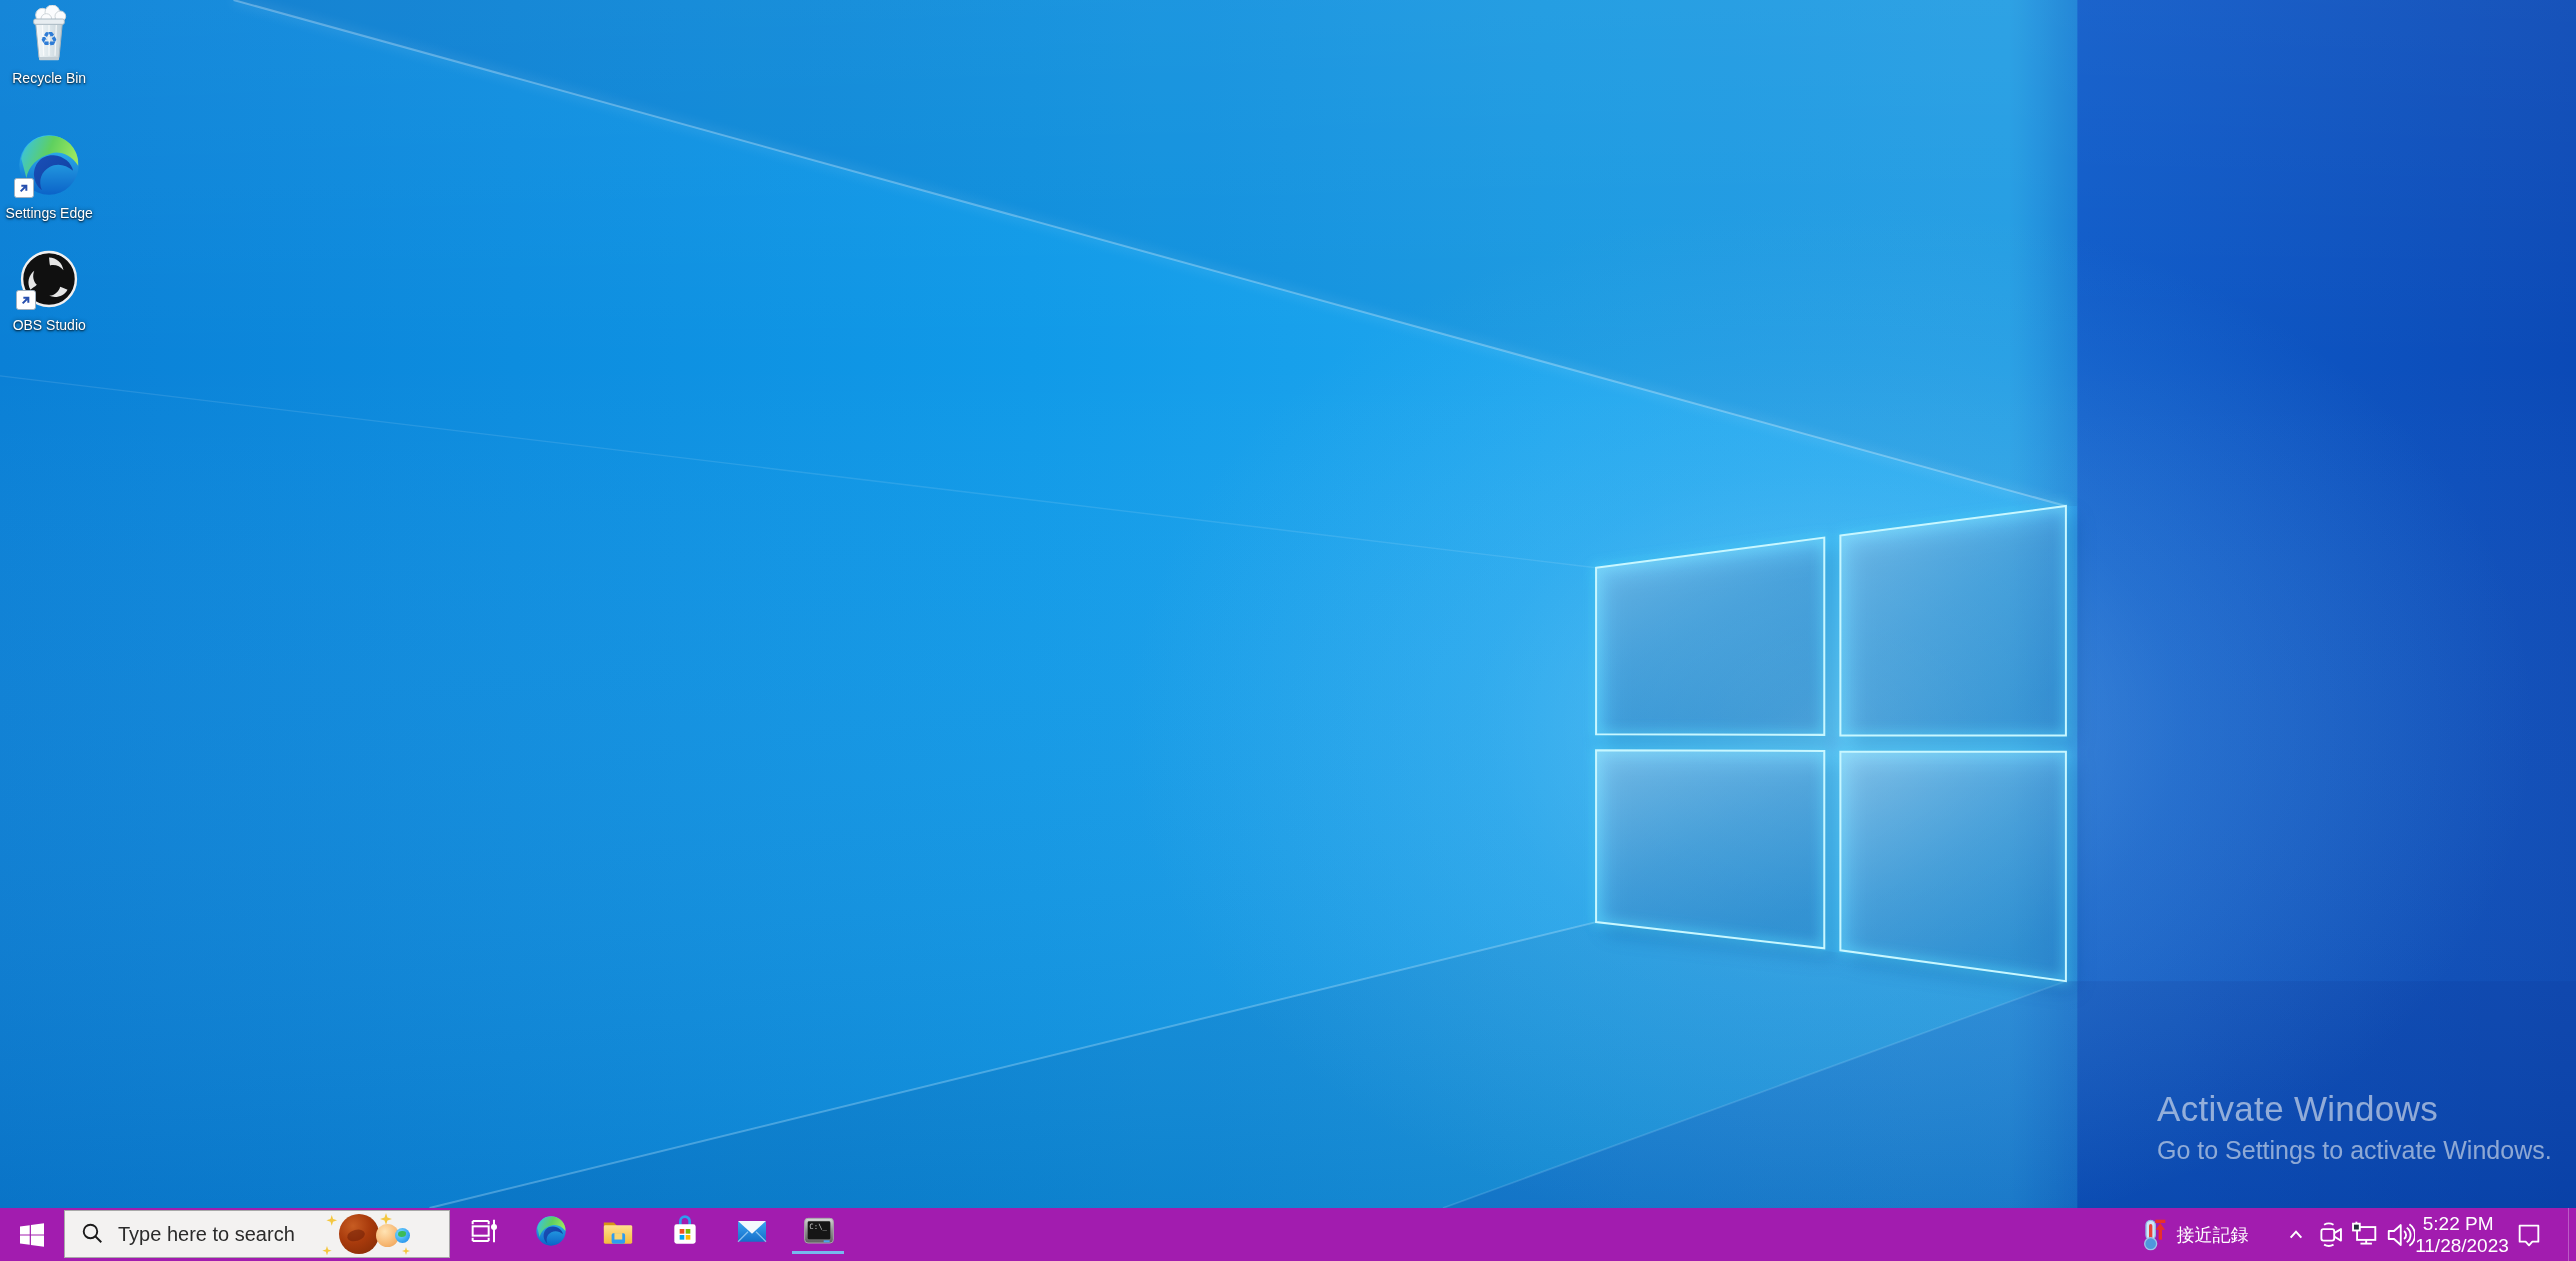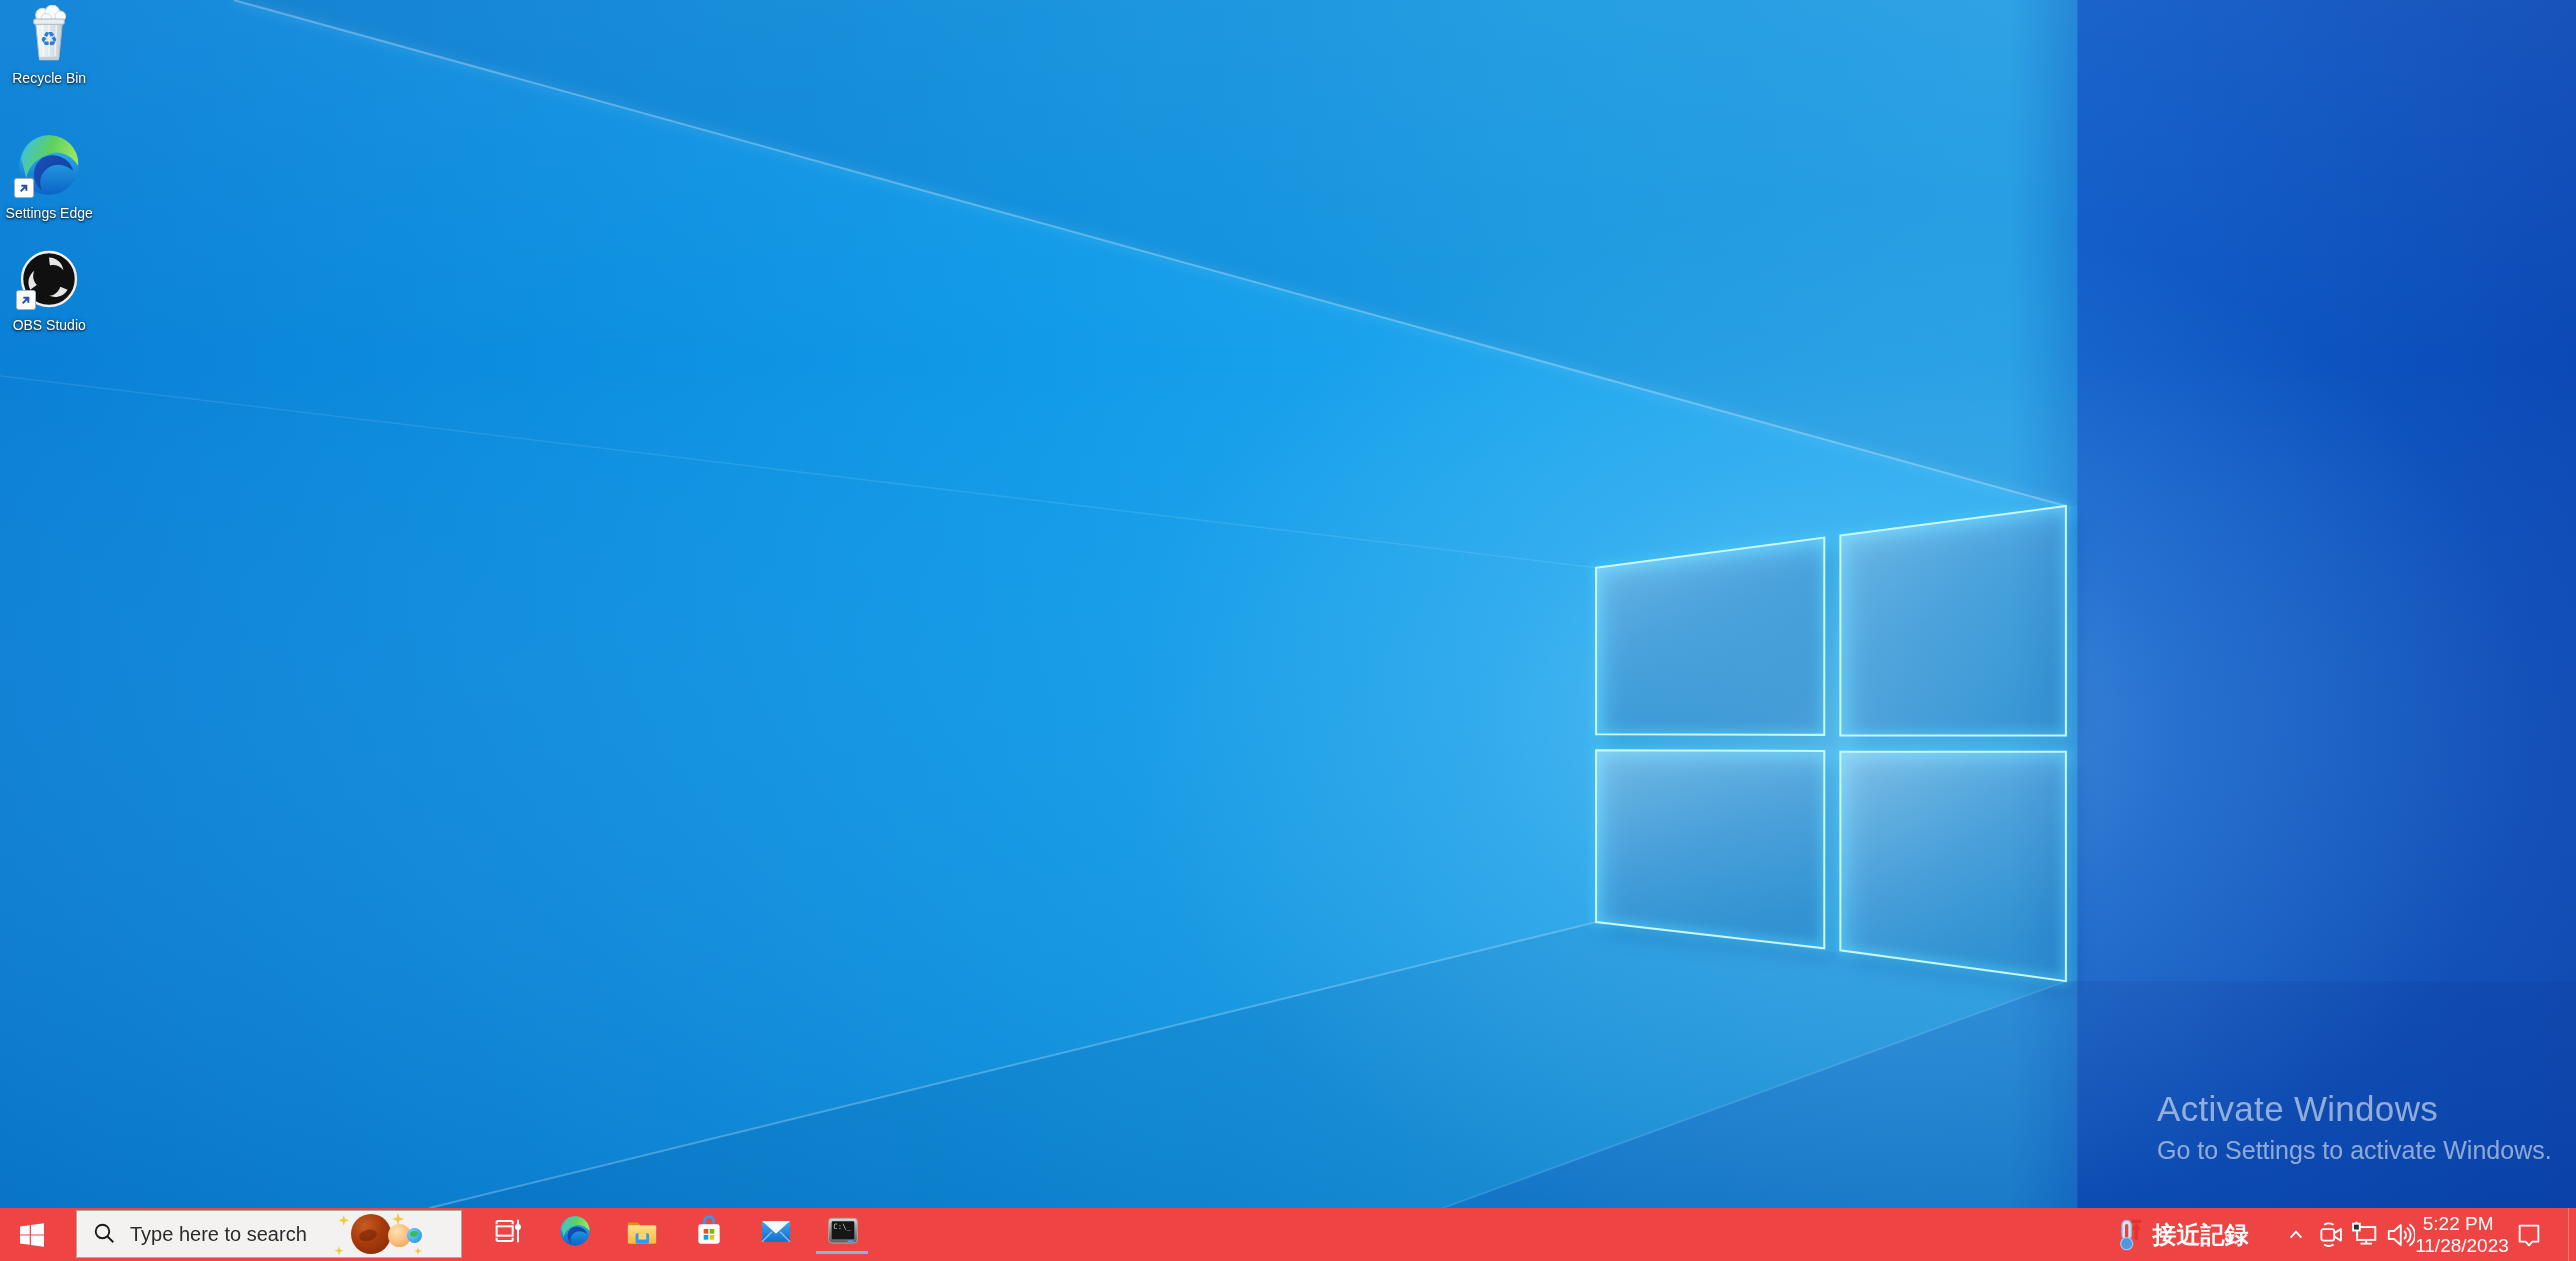--- a/index.html
+++ b/index.html
@@ -22,22 +22,22 @@
   .shortcut{
     position:absolute;left:-4px;bottom:0;width:18px;height:18px;background:#fff;
     border:0.7px solid #9fb0c0;border-radius:2.7px;display:flex;align-items:center;justify-content:center;
   }
   
   .watermark{position:absolute;left:2157px;top:1089px;}
   .watermark .t1{font-size:35px;color:rgba(228,233,240,.62);letter-spacing:0.3px;}
   .watermark .t2{font-size:25px;color:rgba(222,229,238,.62);margin-top:6.7px;}
   
   .taskbar{
-    position:absolute;left:0;top:1208px;width:2576px;height:53px;background:#ef4444;
-    display:flex;align-items:stretch;z-index:5;gap:12px;
+    position:absolute;left:0;top:1208px;width:2576px;height:53px;background:#a21caf;
+    display:flex;align-items:stretch;z-index:5;
   }
   .start-btn{width:64px;height:53px;display:flex;align-items:center;justify-content:center;flex:none;}
   .search-box{
     position:relative;flex:none;width:386px;height:48px;margin-top:2px;background:#f3f2f1;
     border:1.3px solid #a9a9a9;box-sizing:border-box;display:flex;align-items:center;overflow:hidden;
   }
   .search-box input{
     border:none;outline:none;background:transparent;font-size:20px;color:#242424;
     font-family:"Liberation Sans","DejaVu Sans",sans-serif;width:201px;
   }
@@ -54,21 +54,21 @@
   .sphere.earth{width:15.4px;height:15.4px;left:74px;top:17px;
     background:radial-gradient(circle at 35% 35%,#7adcff 0%,#2f9bef 70%,#1b7cd4 100%);}
   .sphere.earth:after{content:"";position:absolute;left:2.7px;top:3.4px;width:8px;height:6px;border-radius:50% 40% 55% 45%;
     background:#3dbb58;}
   .sparkle{position:absolute;background:#f4c73f;
     clip-path:polygon(50% 0,62% 38%,100% 50%,62% 62%,50% 100%,38% 62%,0 50%,38% 38%);}
   .tb-apps{display:flex;flex:none;}
   .tb-btn{position:relative;width:67px;height:46px;display:flex;align-items:center;justify-content:center;flex:none;}
   .tb-btn .run-ind{position:absolute;bottom:0;left:7.4px;width:52px;height:3.4px;background:#76b9ed;}
   .tray{margin-left:auto;display:flex;align-items:center;flex:none;height:53px;}
-  .tray-label{font-size:24px;color:#fff;margin-left:11px;white-space:nowrap;font-weight:bold;}
+  .tray-label{font-size:18px;color:#fff;margin-left:11px;white-space:nowrap;}
   .tray-icon{display:flex;align-items:center;justify-content:center;}
   .clock{width:86px;text-align:center;color:#fff;font-size:19px;line-height:22px;}
   .tray-sep{width:1.3px;height:53px;background:rgba(255,255,255,.28);margin-left:25.5px;}
   .show-desktop{width:6.7px;height:53px;}
 </style>
 </head>
 <body>
 
 <div class="desktop">
 

